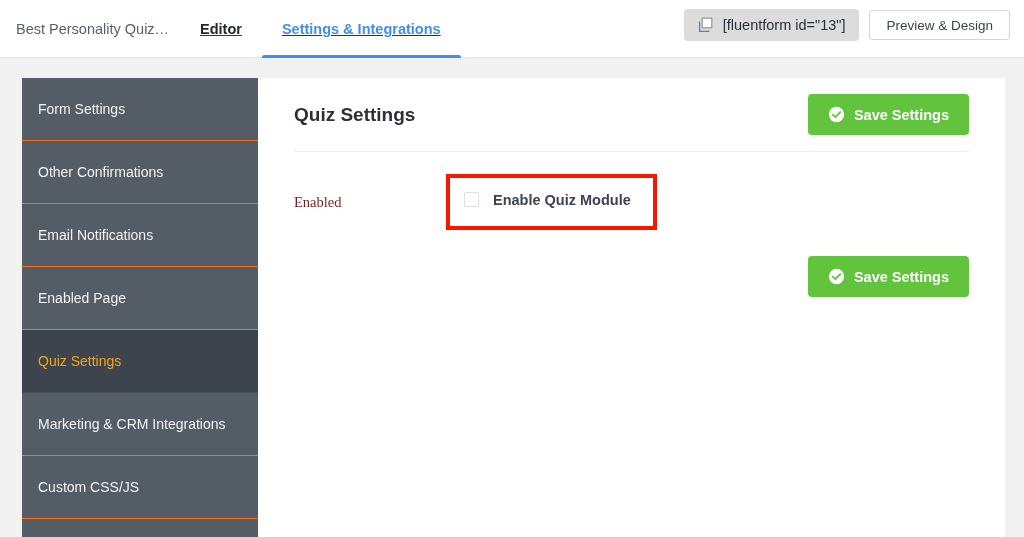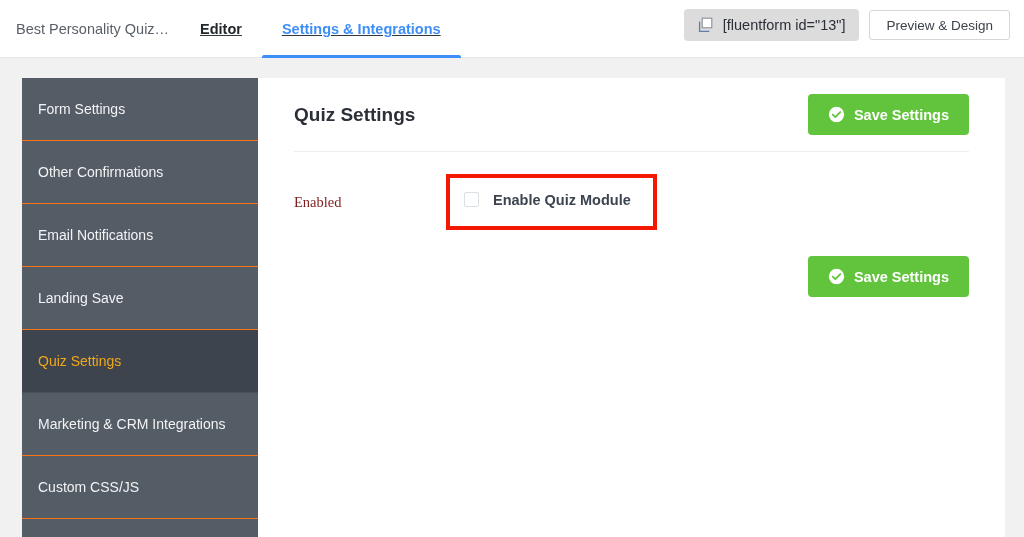--- a/index.html
+++ b/index.html
@@ -299,21 +299,21 @@
     <div class="side-item">
       <span>Form Settings</span>
     </div>
     <div class="side-item">
       <span>Other Confirmations</span>
     </div>
     <div class="side-item">
       <span>Email Notifications</span>
     </div>
     <div class="side-item">
-      <span>Landing Save</span>
+      <span>Enabled Page</span>
     </div>
     <div class="side-item active">
       <span>Quiz Settings</span>
     </div>
     <div class="side-item">
       <span>Marketing &amp; CRM Integrations</span>
     </div>
     <div class="side-item">
       <span>Custom CSS/JS</span>
     </div>

